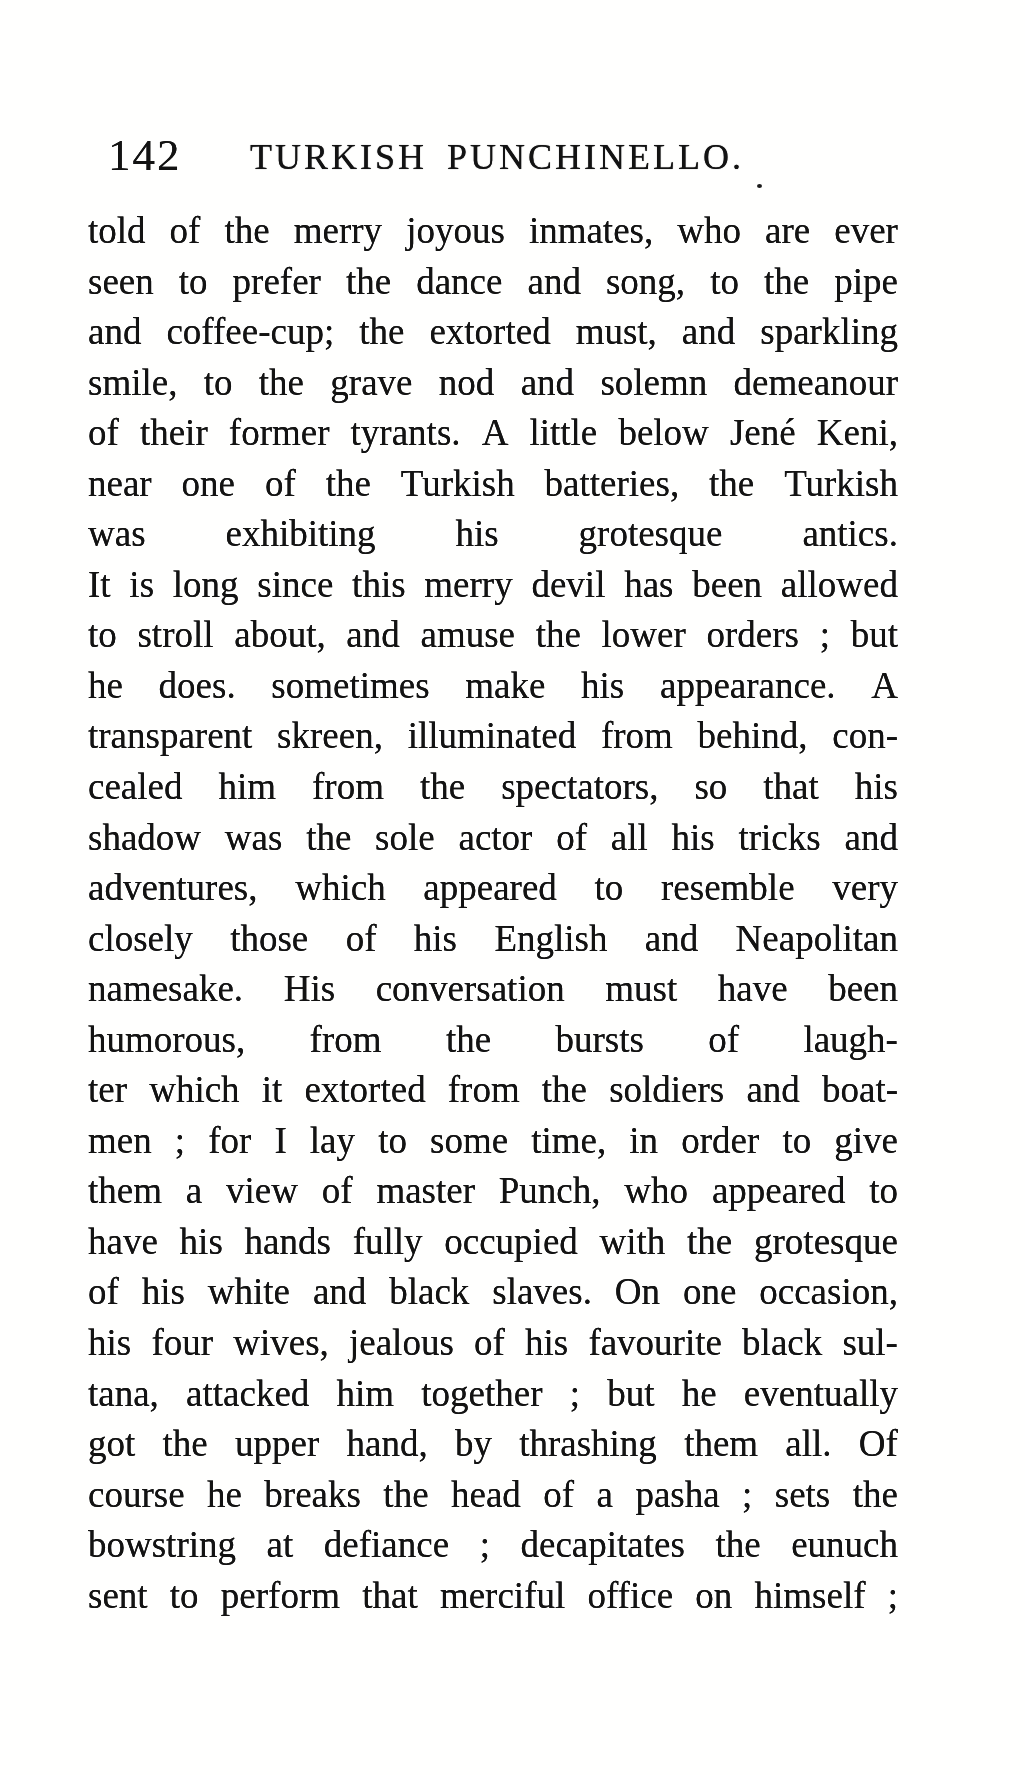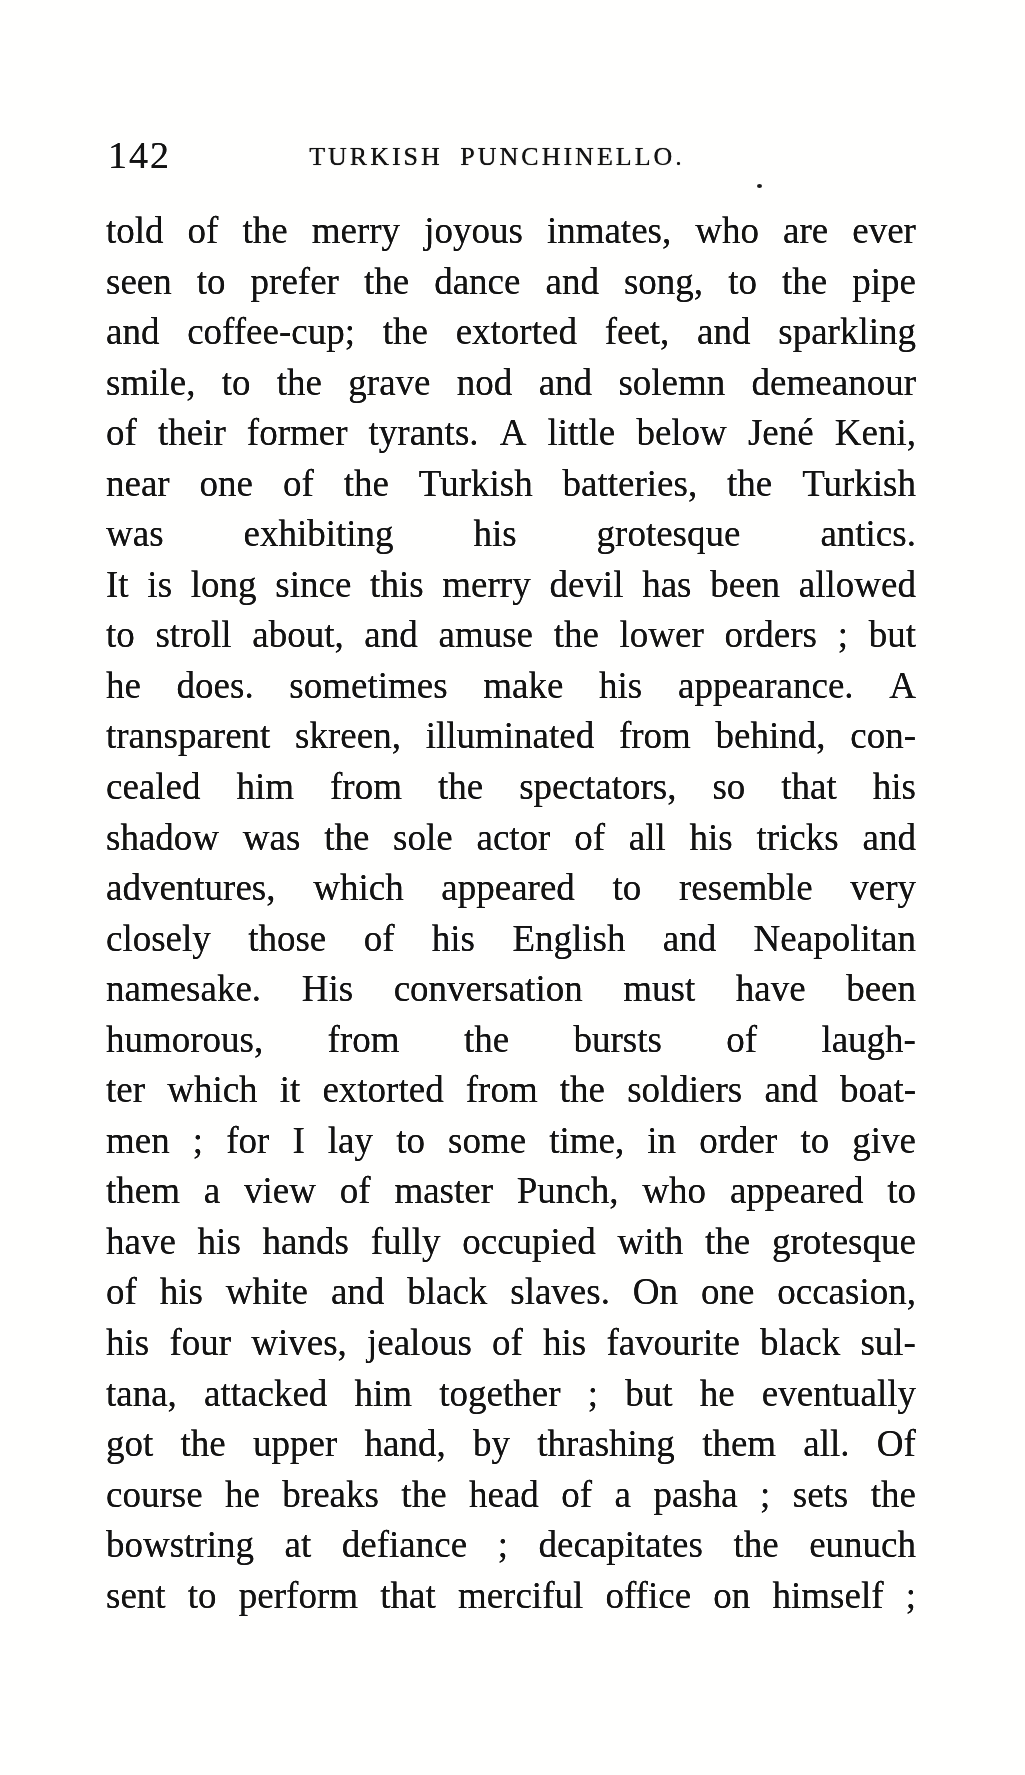--- a/index.html
+++ b/index.html
@@ -20,50 +20,50 @@
     position: absolute;
     top: 128px;
     left: 98px;
     width: 810px;
     height: 54px;
   }
   .page-number {
     position: absolute;
     left: 10px;
     top: 0;
-    font-size: 38px;
+    font-size: 45px;
     line-height: 54px;
     letter-spacing: 2px;
     text-shadow: 0 0 0.6px currentColor;
   }
   .running-title {
     position: absolute;
     left: 0;
     right: 12px;
     top: 0;
     text-align: center;
-    font-size: 26px;
+    font-size: 36px;
     line-height: 58px;
     letter-spacing: 3px;
     word-spacing: 8px;
     text-shadow: 0 0 0.7px currentColor;
   }
   .ink-speck {
     position: absolute;
     left: 757px;
     top: 184px;
     width: 5px;
     height: 4px;
     border-radius: 50%;
     background: #1b1b1b;
   }
   .text-block {
     position: absolute;
     top: 209px;
-    left: 106px;
+    left: 88px;
     width: 810px;
   }
   .text-line {
     display: flex;
     justify-content: space-between;
     align-items: baseline;
     height: 50.55px;
     font-size: 37px;
     white-space: pre;
     text-shadow: 0 0 0.6px currentColor;
@@ -78,21 +78,21 @@
   <div class="page-header">
     <span class="page-number">142</span>
     <span class="running-title">TURKISH PUNCHINELLO.</span>
   </div>
 
   <div class="ink-speck"></div>
 
   <div class="text-block">
       <div class="text-line"><span class="word">told</span><span class="word">of</span><span class="word">the</span><span class="word">merry</span><span class="word">joyous</span><span class="word">inmates,</span><span class="word">who</span><span class="word">are</span><span class="word">ever</span></div>
       <div class="text-line"><span class="word">seen</span><span class="word">to</span><span class="word">prefer</span><span class="word">the</span><span class="word">dance</span><span class="word">and</span><span class="word">song,</span><span class="word">to</span><span class="word">the</span><span class="word">pipe</span></div>
-      <div class="text-line"><span class="word">and</span><span class="word">coffee-cup;</span><span class="word">the</span><span class="word">extorted</span><span class="word">feet,</span><span class="word">and</span><span class="word">sparkling</span></div>
+      <div class="text-line"><span class="word">and</span><span class="word">coffee-cup;</span><span class="word">the</span><span class="word">extorted</span><span class="word">must,</span><span class="word">and</span><span class="word">sparkling</span></div>
       <div class="text-line"><span class="word">smile,</span><span class="word">to</span><span class="word">the</span><span class="word">grave</span><span class="word">nod</span><span class="word">and</span><span class="word">solemn</span><span class="word">demeanour</span></div>
       <div class="text-line"><span class="word">of</span><span class="word">their</span><span class="word">former</span><span class="word">tyrants.</span><span class="word">A</span><span class="word">little</span><span class="word">below</span><span class="word">Jené</span><span class="word">Keni,</span></div>
       <div class="text-line"><span class="word">near</span><span class="word">one</span><span class="word">of</span><span class="word">the</span><span class="word">Turkish</span><span class="word">batteries,</span><span class="word">the</span><span class="word">Turkish</span></div>
       <div class="text-line"><span class="word">was</span><span class="word">exhibiting</span><span class="word">his</span><span class="word">grotesque</span><span class="word">antics.</span></div>
       <div class="text-line"><span class="word">It</span><span class="word">is</span><span class="word">long</span><span class="word">since</span><span class="word">this</span><span class="word">merry</span><span class="word">devil</span><span class="word">has</span><span class="word">been</span><span class="word">allowed</span></div>
       <div class="text-line"><span class="word">to</span><span class="word">stroll</span><span class="word">about,</span><span class="word">and</span><span class="word">amuse</span><span class="word">the</span><span class="word">lower</span><span class="word">orders</span><span class="word">;</span><span class="word">but</span></div>
       <div class="text-line"><span class="word">he</span><span class="word">does.</span><span class="word">sometimes</span><span class="word">make</span><span class="word">his</span><span class="word">appearance.</span><span class="word">A</span></div>
       <div class="text-line"><span class="word">transparent</span><span class="word">skreen,</span><span class="word">illuminated</span><span class="word">from</span><span class="word">behind,</span><span class="word">con-</span></div>
       <div class="text-line"><span class="word">cealed</span><span class="word">him</span><span class="word">from</span><span class="word">the</span><span class="word">spectators,</span><span class="word">so</span><span class="word">that</span><span class="word">his</span></div>
       <div class="text-line"><span class="word">shadow</span><span class="word">was</span><span class="word">the</span><span class="word">sole</span><span class="word">actor</span><span class="word">of</span><span class="word">all</span><span class="word">his</span><span class="word">tricks</span><span class="word">and</span></div>

